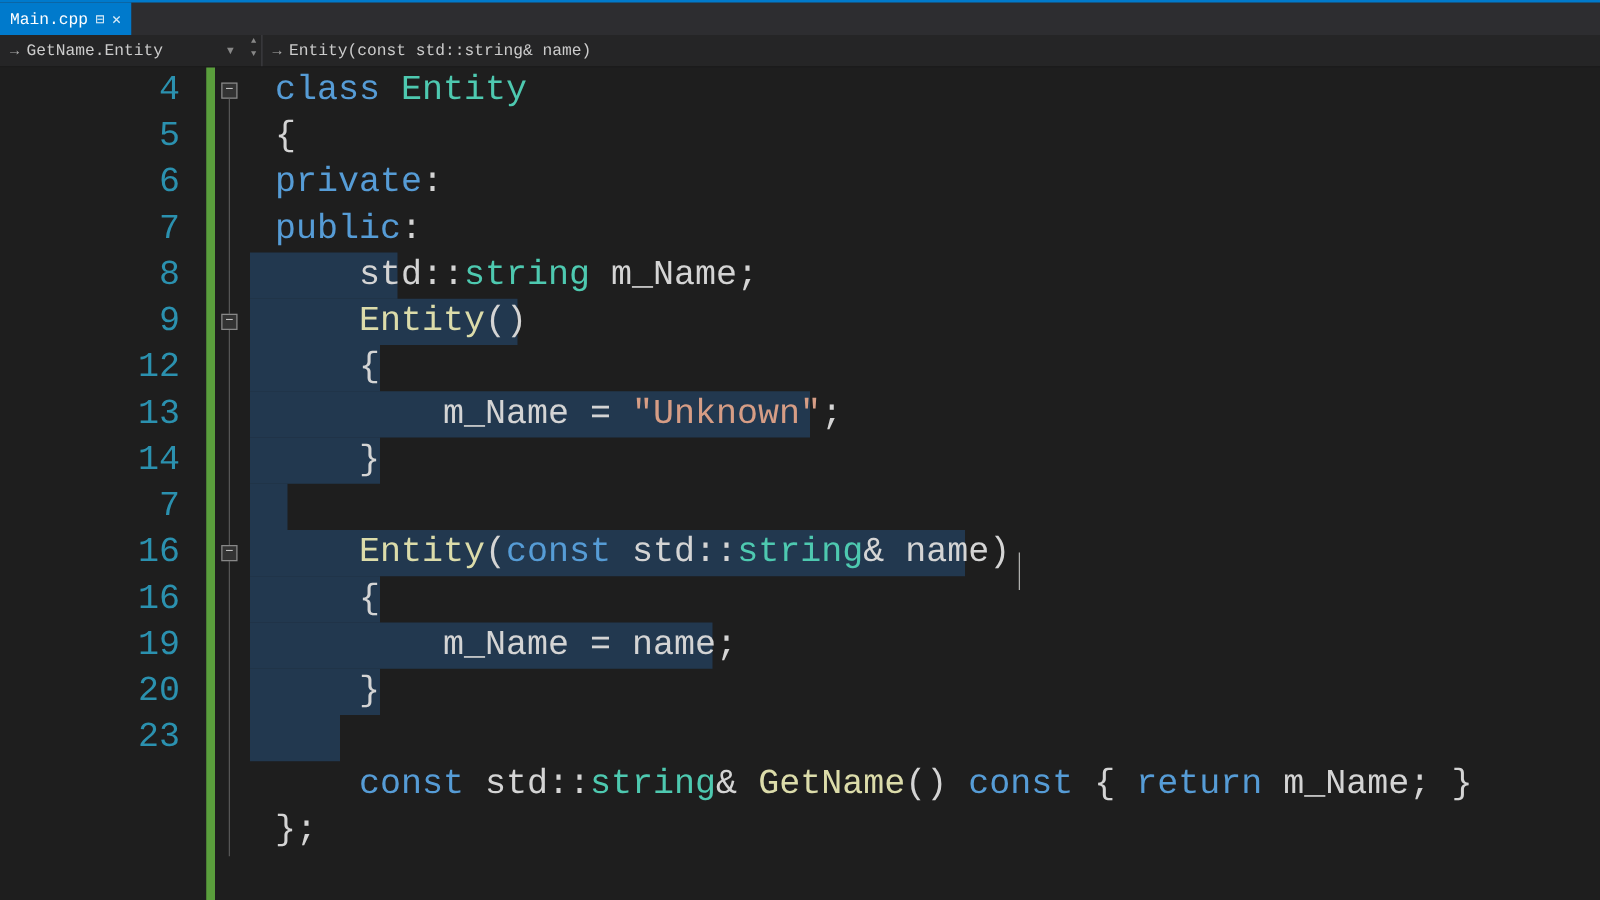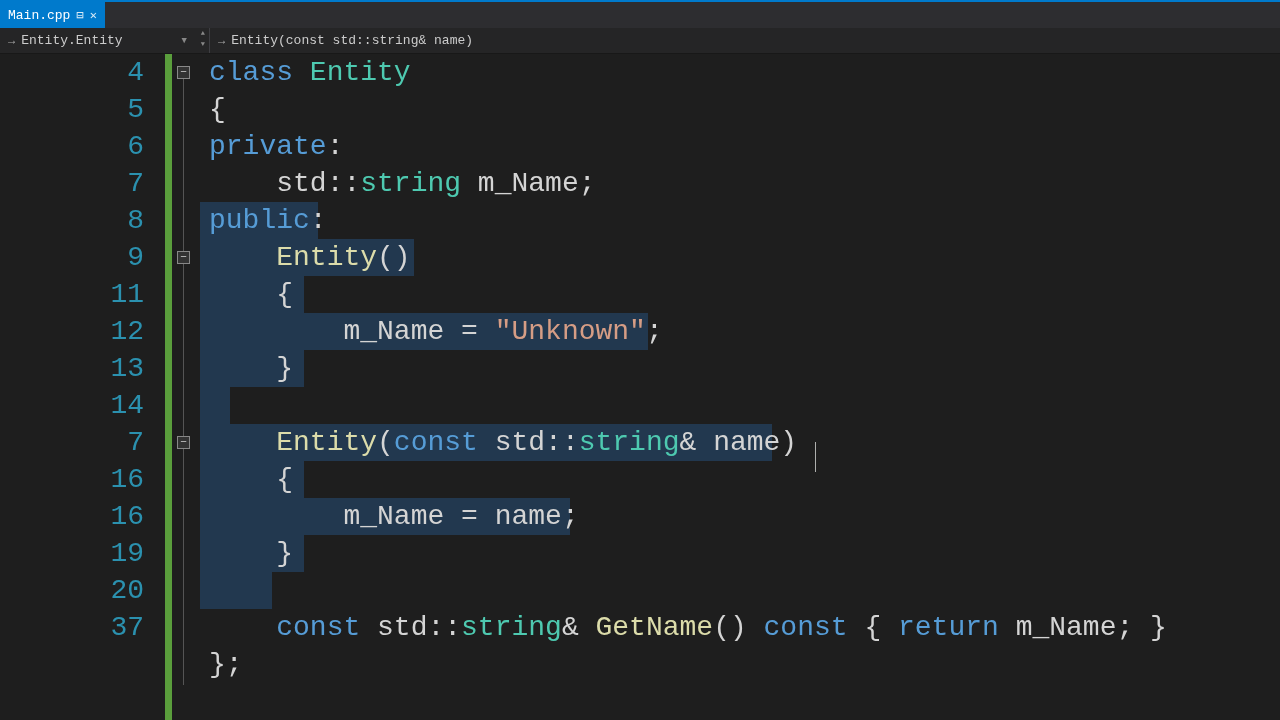--- a/index.html
+++ b/index.html
@@ -106,21 +106,21 @@
     cursor: pointer;
   }
   .fold-line {
     position: absolute;
     left: 11px;
     width: 1px;
     background: #555;
   }
   .code {
     flex: 1;
-    padding-left: 9px;
+    padding-left: 20px;
     position: relative;
   }
   .line { height: 37px; white-space: pre; position: relative; }
   .sel {
     background: #264f78;
     position: absolute;
     height: 37px;
     z-index: 0;
     opacity: 0.55;
   }
@@ -146,51 +146,50 @@
   <div class="tab">
     <span>Main.cpp</span>
     <span class="tab-pin">⊟</span>
     <span class="tab-close">✕</span>
   </div>
 </div>
 
 <div class="nav-bar">
   <div class="nav-section nav-scope">
     <span class="nav-arrow">→</span>
-    <span>Entity.Entity</span>
+    <span>GetName.Entity</span>
     <span class="nav-dropdown-chevron">▼</span>
     <div class="nav-updown">
         <span>▲</span>
         <span>▼</span>
       </div>
   </div>
   <div class="nav-section nav-member">
     <span class="nav-arrow">→</span>
     <span>Entity(const std::string&amp; name)</span>
   </div>
 </div>
 
 <div class="editor">
   <div class="gutter" id="gutter">
       <div class="line">4</div>
       <div class="line">5</div>
       <div class="line">6</div>
       <div class="line">7</div>
       <div class="line">8</div>
       <div class="line">9</div>
-      <div class="line">11</div>
       <div class="line">12</div>
       <div class="line">13</div>
       <div class="line">14</div>
       <div class="line">7</div>
       <div class="line">16</div>
       <div class="line">16</div>
       <div class="line">19</div>
       <div class="line">20</div>
-      <div class="line">37</div>
+      <div class="line">23</div>
     </div>
   <div class="change-bar"></div>
   <div class="fold-col">
     <div class="fold-box" style="top:12px">−</div>
     <div class="fold-line" style="top:25px;height:606px"></div>
     <div class="fold-box" style="top:197px">−</div>
     <div class="fold-box" style="top:382px">−</div>
   </div>
   <div class="code">
 
@@ -204,22 +203,22 @@
     <div class="sel" style="top:407px;left:0;width:104px"></div>
     <div class="sel" style="top:444px;left:0;width:370px"></div>
     <div class="sel" style="top:481px;left:0;width:104px"></div>
     <div class="sel" style="top:518px;left:0;width:72px"></div>
 
     <div class="cursor" style="top:388px;left:615px"></div>
 
     <div class="line"><span class="linetxt"><span class="kw">class</span> <span class="type">Entity</span></span></div>
     <div class="line"><span class="linetxt"><span class="punct">{</span></span></div>
     <div class="line"><span class="linetxt"><span class="kw">private</span><span class="punct">:</span></span></div>
+    <div class="line"><span class="linetxt"><span class="kw">public</span><span class="punct">:</span></span></div>
     <div class="line"><span class="linetxt">    <span class="var">std::</span><span class="type">string</span><span class="var"> m_Name</span><span class="punct">;</span></span></div>
-    <div class="line"><span class="linetxt"><span class="kw">public</span><span class="punct">:</span></span></div>
     <div class="line"><span class="linetxt">    <span class="fn">Entity</span><span class="punct">()</span></span></div>
     <div class="line"><span class="linetxt">    <span class="punct">{</span></span></div>
     <div class="line"><span class="linetxt">        <span class="var">m_Name</span><span class="op"> = </span><span class="str">"Unknown"</span><span class="punct">;</span></span></div>
     <div class="line"><span class="linetxt">    <span class="punct">}</span></span></div>
     <div class="line"><span class="linetxt"> </span></div>
     <div class="line"><span class="linetxt">    <span class="fn">Entity</span><span class="punct">(</span><span class="kw">const</span><span> </span><span class="var">std::</span><span class="type">string</span><span class="punct">&amp;</span><span class="var"> name</span><span class="punct">)</span></span></div>
     <div class="line"><span class="linetxt">    <span class="punct">{</span></span></div>
     <div class="line"><span class="linetxt">        <span class="var">m_Name</span><span class="op"> = </span><span class="var">name</span><span class="punct">;</span></span></div>
     <div class="line"><span class="linetxt">    <span class="punct">}</span></span></div>
     <div class="line"><span class="linetxt"> </span></div>

